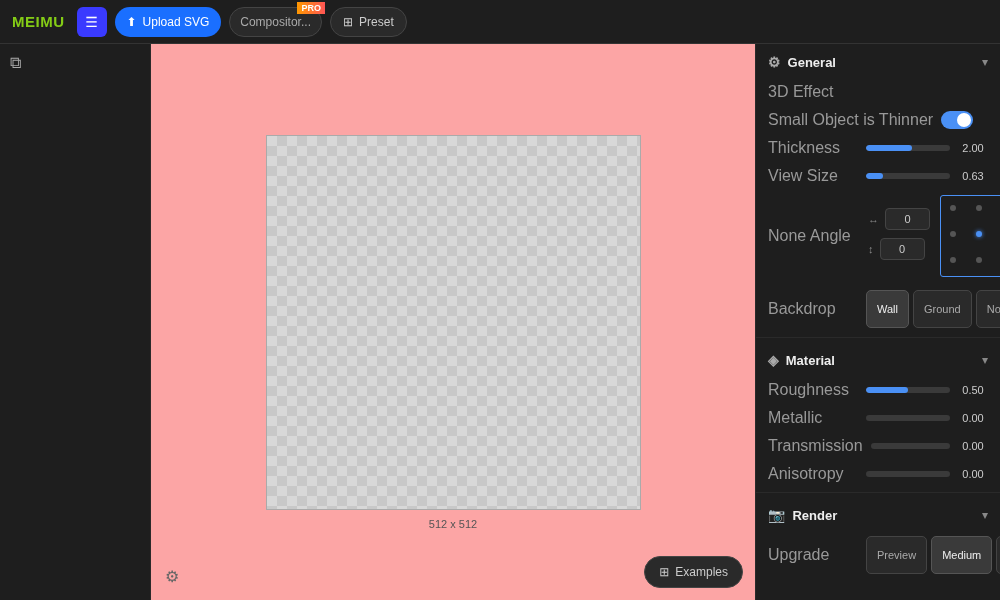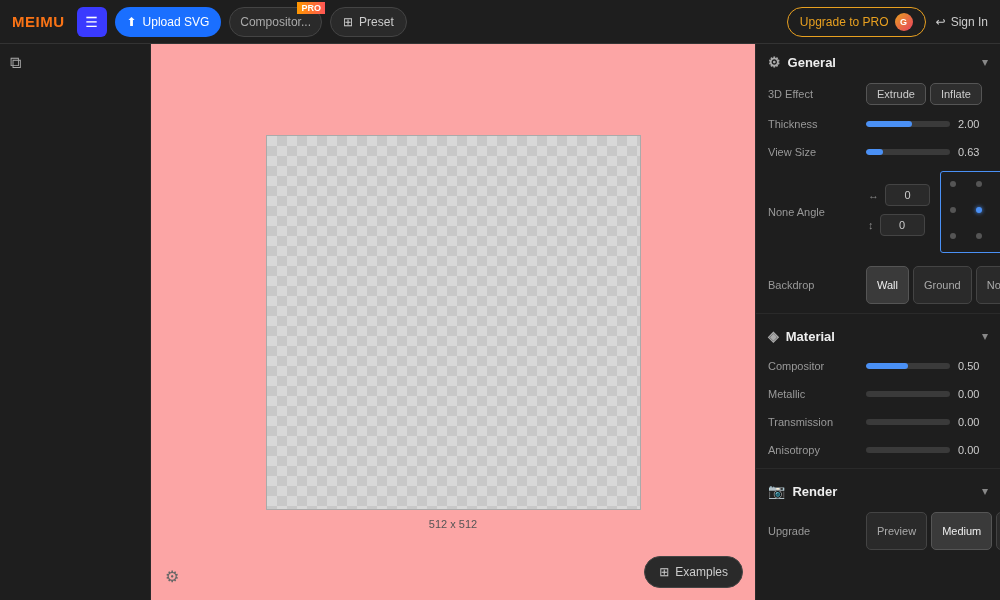--- a/index.html
+++ b/index.html
@@ -21,21 +21,21 @@
       height: 44px;
       padding: 0 12px;
       gap: 8px;
       border-bottom: 1px solid #333;
       position: relative;
       z-index: 10;
     }
     .logo {
       font-weight: 700;
       font-size: 15px;
-      color: #f97316;
+      color: #84cc16;
       letter-spacing: 0.5px;
       margin-right: 4px;
     }
     .btn-icon {
       background: #3a3aff;
       border: none;
       border-radius: 6px;
       width: 30px;
       height: 30px;
       display: flex;
@@ -275,21 +275,21 @@
 
     .prop-row {
       display: flex;
       align-items: center;
       padding: 5px 12px;
       gap: 8px;
       min-height: 28px;
     }
     .prop-label {
       color: #999;
-      font-size: 11px;
+      font-size: 16px;
       min-width: 90px;
       flex-shrink: 0;
     }
 
     
     .toggle {
       width: 32px;
       height: 18px;
       background: #555;
       border-radius: 9px;
@@ -319,21 +319,21 @@
       position: relative;
       overflow: hidden;
     }
     .slider-fill {
       height: 100%;
       background: #4a90f5;
       border-radius: 3px;
     }
     .slider-number {
       min-width: 30px;
-      text-align: left;
+      text-align: center;
       color: #ccc;
       font-size: 11px;
     }
 
     
     .btn-group {
       display: flex;
       gap: 4px;
     }
     .seg-btn {
@@ -460,30 +460,20 @@
   <div class="btn-preset-wrap">
     <button class="btn-preset-pro">
       <span>Compositor...</span>
       <span class="pro-badge">PRO</span>
     </button>
   </div>
   <button class="btn-preset">
     <span>⊞</span>
     <span>Preset</span>
   </button>
-  <div class="topbar-right">
-    <button class="btn-upgrade">
-      <span>Upgrade to PRO</span>
-      <span class="upgrade-g">G</span>
-    </button>
-    <button class="btn-signin">
-      <span>↩</span>
-      <span>Sign In</span>
-    </button>
-  </div>
 </div>
 
 <div id="main">
 
   <div id="left-panel">
     <div class="layer-icon-area">
       <span style="font-size:16px;color:#aaa;">⧉</span>
     </div>
   </div>
 
@@ -506,26 +496,28 @@
     <div class="section-header">
       <div class="section-header-left">
         <span class="section-icon">⚙</span>
         <span>General</span>
       </div>
       <span class="chevron-icon">▾</span>
     </div>
 
     <div class="prop-row">
       <span class="prop-label">3D Effect</span>
-      <div class="btn-group">
-        <button class="effect-btn">Extrude</button>
-        <button class="effect-btn">Inflate</button>
-      </div>
-    </div>
-
+    </div>
+
+    <div class="prop-row">
+      <span class="prop-label">Small Object is Thinner</span>
+      <div class="toggle on">
+        <div class="toggle-knob"></div>
+      </div>
+    </div>
 
     <div class="prop-row">
       <span class="prop-label">Thickness</span>
       <div class="slider-track">
         <div class="slider-fill" style="width:55%;"></div>
       </div>
       <span class="slider-number">2.00</span>
     </div>
 
     <div class="prop-row">
@@ -588,21 +580,21 @@
     <div class="section-header">
       <div class="section-header-left">
         <span class="section-icon">◈</span>
         <span>Material</span>
       </div>
       <span class="chevron-icon">▾</span>
     </div>
 
 
     <div class="prop-row">
-      <span class="prop-label">Compositor</span>
+      <span class="prop-label">Roughness</span>
       <div class="slider-track">
         <div class="slider-fill" style="width:50%;"></div>
       </div>
       <span class="slider-number">0.50</span>
     </div>
 
     <div class="prop-row">
       <span class="prop-label">Metallic</span>
       <div class="slider-track">
         <div class="slider-fill" style="width:0%;"></div>

